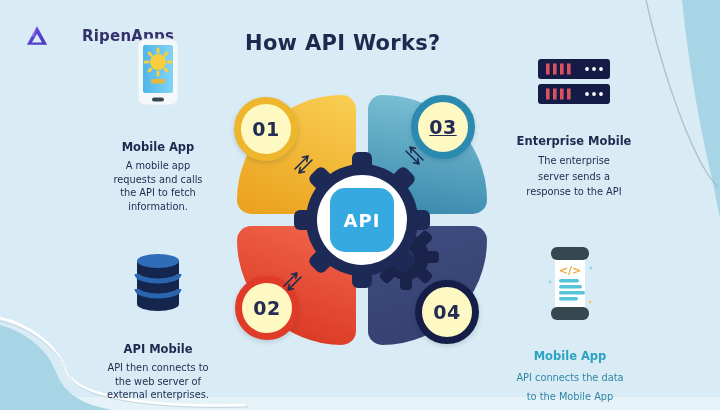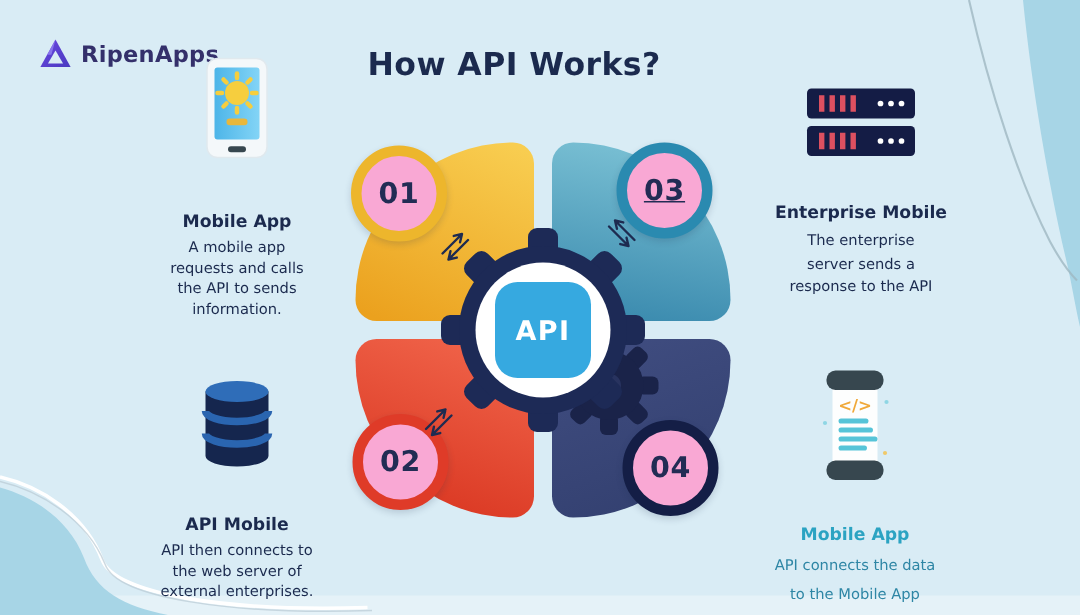--- a/index.html
+++ b/index.html
@@ -7,21 +7,21 @@
     width:720px;height:410px;position:relative;overflow:hidden;
     background:#d9ecf5;
     font-family:"DejaVu Sans","Liberation Sans",sans-serif;
     color:#1b2a4e;
   }
   .abs{position:absolute;}
   
   #bg{position:absolute;left:0;top:0;z-index:0;}
   
   .logo{left:26px;top:25px;display:flex;align-items:center;gap:6px;z-index:3;}
-  .logo-text{font-size:15px;font-weight:bold;color:#34306b;letter-spacing:.2px;}
+  .logo-text{font-size:15px;font-weight:bold;color:#34306b;letter-spacing:.2px;margin-left:28px;}
   
   .title{left:245px;top:31px;width:240px;text-align:left;font-size:21px;
     font-weight:bold;color:#1b2a4e;letter-spacing:.3px;z-index:3;}
   
   .step-block{text-align:center;z-index:3;}
   .step-block h3{margin:24px 0 5px 0;font-size:11.5px;font-weight:bold;color:#1b2a4e;}
   .step-block p{margin:0 auto;font-size:9.8px;line-height:1.38;color:#1b2a4e;}
   .sb-01{left:94px;top:36px;width:128px;}
   .sb-02{left:94px;top:252px;width:128px;}
   .sb-03{left:508px;top:58px;width:132px;}
@@ -38,21 +38,21 @@
     background:linear-gradient(205deg,#f8cd50 5%,#eba11e 95%);}
   .petal-3{left:131px;top:0;border-radius:16px 100% 16px 16px;
     background:linear-gradient(190deg,#7cc2d5 5%,#3a8aae 95%);}
   .petal-2{left:0;top:131px;border-radius:16px 16px 16px 100%;
     background:linear-gradient(200deg,#f1654b 5%,#d8341f 95%);}
   .petal-4{left:131px;top:131px;border-radius:16px 16px 100% 16px;
     background:linear-gradient(160deg,#3f4c7f 10%,#334070 90%);}
   .gear-main{position:absolute;left:50px;top:50px;z-index:4;}
   .gear-small{position:absolute;left:133px;top:126px;z-index:3;}
   .num-circle{position:absolute;width:50px;height:50px;border-radius:50%;
-    background:#f9a8d4;border:7px solid #a16207;z-index:5;
+    background:#fef9c3;border:7px solid #a16207;z-index:5;
     display:flex;align-items:center;justify-content:center;
     font-size:19px;font-weight:bold;color:#222c54;letter-spacing:.5px;
     box-shadow:0 2px 5px rgba(30,43,80,.18);}
   .nc-01{left:-3px;top:2px;}
   .nc-03{left:174px;top:0px;}
   .nc-02{left:-2px;top:181px;}
   .nc-04{left:178px;top:185px;}
   .arrows{position:absolute;z-index:6;}
   .ar-01{left:52px;top:55px;}
   .ar-03{left:164px;top:46px;transform:scaleX(-1);}
@@ -107,21 +107,21 @@
         <line x1="17" y1="17" x2="19" y2="19"></line>
           <line x1="33" y1="33" x2="35" y2="35"></line>
         <line x1="35" y1="17" x2="33" y2="19"></line>
           <line x1="19" y1="33" x2="17" y2="35"></line>
       </g>
     </g>
     <rect x="19" y="43" width="14" height="4.5" rx="2.2" fill="#e9b73c"></rect>
     <rect x="20" y="61.5" width="12" height="4" rx="2" fill="#37474f"></rect>
   </svg>
   <h3>Mobile App</h3>
-  <p>A mobile app requests and calls the API to sends information.</p>
+  <p>A mobile app requests and calls the API to fetch information.</p>
 </div>
 
 <div class="abs step-block sb-02">
   <svg width="48" height="62" viewBox="0 0 48 62">
     <path d="M3,9 L3,52 A21,7 0 0 0 45,52 L45,9 Z" fill="#15264e"></path>
     <path d="M3,22 A21,7 0 0 0 45,22" fill="none" stroke="#2a65b0" stroke-width="5"></path>
     <path d="M3,37 A21,7 0 0 0 45,37" fill="none" stroke="#2a65b0" stroke-width="5"></path>
     <ellipse cx="24" cy="9" rx="21" ry="7" fill="#2f6db8"></ellipse>
   </svg>
   <h3>API Mobile</h3>

